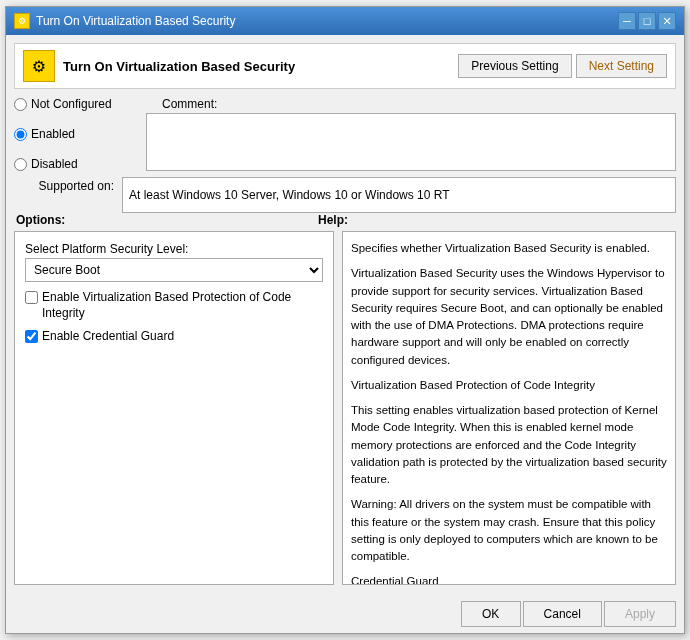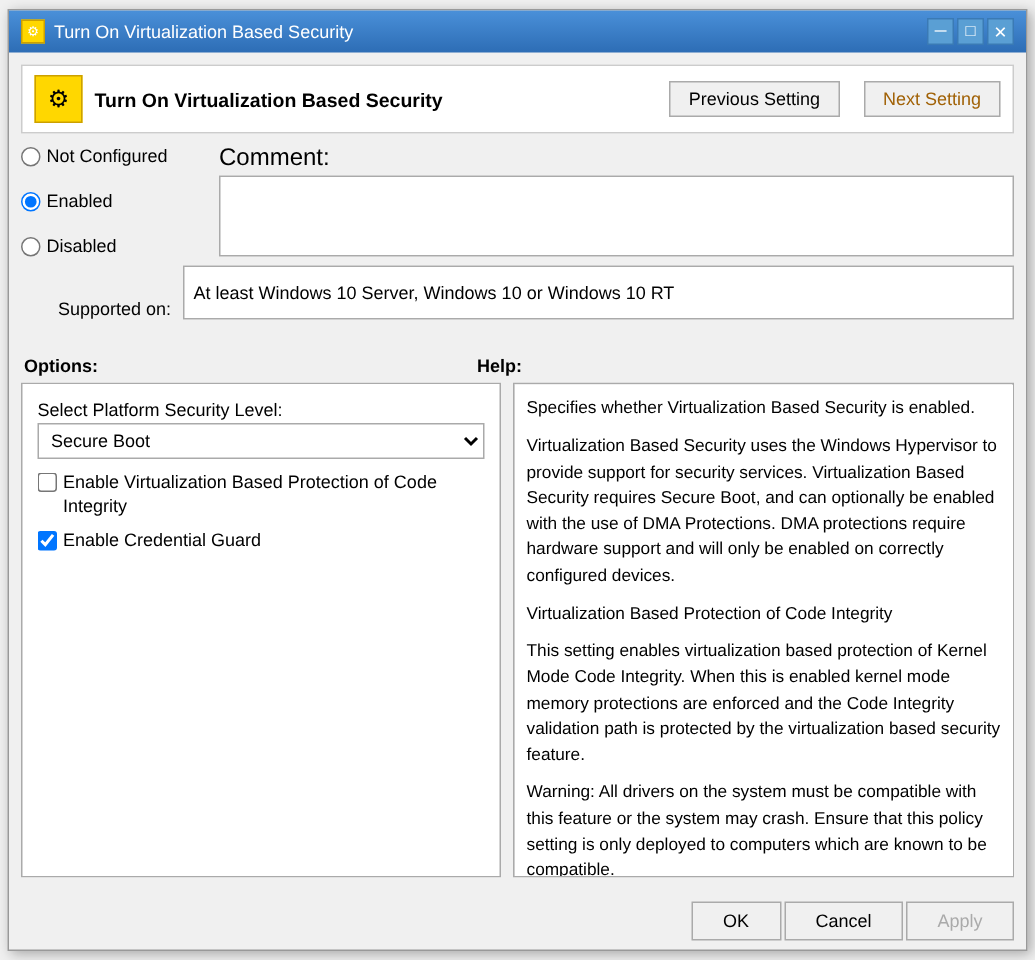--- a/index.html
+++ b/index.html
@@ -96,21 +96,21 @@
       justify-content: center;
       font-size: 16px;
       flex-shrink: 0;
     }
     .header-title {
       font-size: 13px;
       font-weight: bold;
     }
     .header-buttons {
       display: flex;
-      gap: 16px;
+      gap: 4px;
     }
     .nav-btn {
       padding: 4px 12px;
       background: #f0f0f0;
       border: 1px solid #aaa;
       cursor: pointer;
       font-size: 12px;
     }
     .nav-btn:disabled { color: #a16207; cursor: default; }
 
@@ -135,37 +135,38 @@
       margin: 0;
       cursor: pointer;
     }
     .comment-section {
       flex: 1;
       display: flex;
       flex-direction: column;
     }
     .comment-label {
       margin-bottom: 2px;
-      font-size: 16px;
+      font-size: 12px;
+      margin-left: 16px;
     }
     .comment-textarea {
       flex: 1;
       border: 1px solid #aaa;
       background: white;
       resize: none;
       font-size: 11px;
       padding: 2px;
       height: 60px;
     }
 
     .supported-row {
       display: flex;
-      align-items: flex-end;
+      align-items: flex-start;
       gap: 8px;
-      margin-bottom: 24px;
+      margin-bottom: 0;
     }
     .supported-label {
       font-size: 12px;
       min-width: 100px;
       text-align: right;
       padding-top: 2px;
     }
     .supported-box {
       flex: 1;
       border: 1px solid #aaa;

